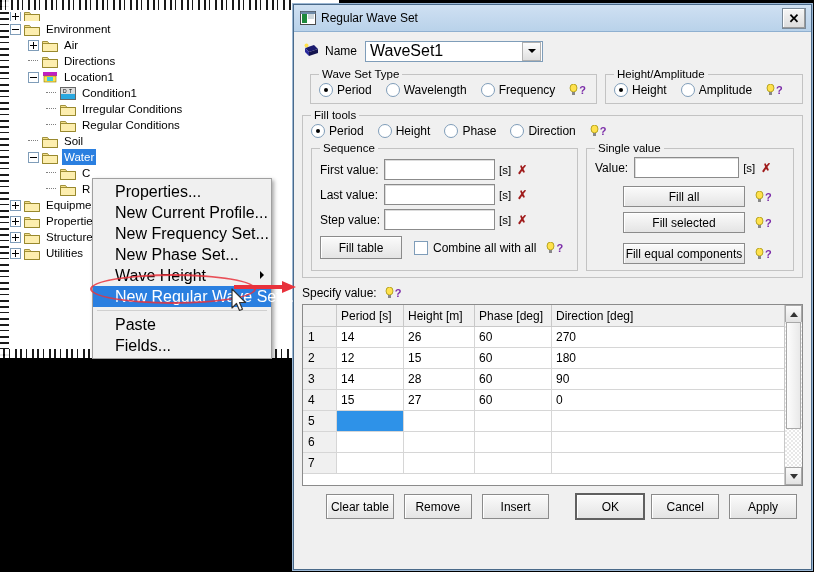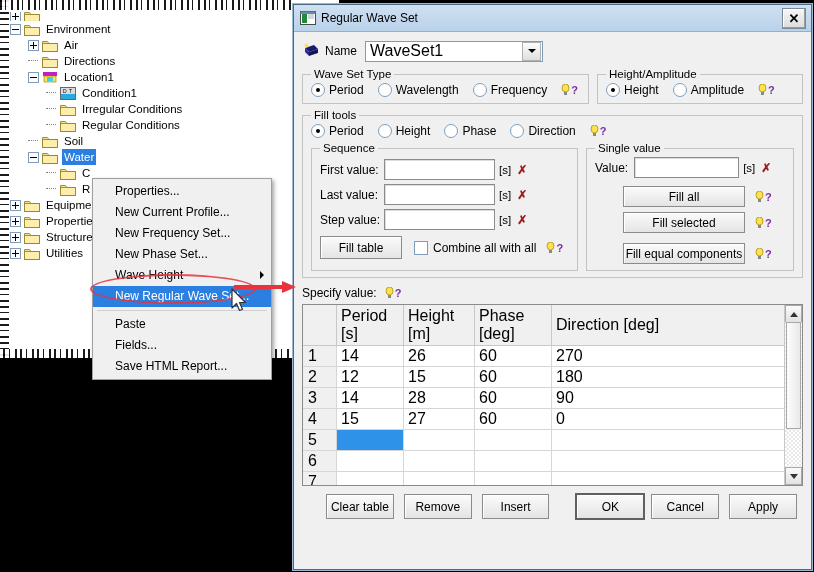--- a/index.html
+++ b/index.html
@@ -48,21 +48,21 @@
   .indent{display:inline-block;flex:none;}
 
   
   #ctxmenu{
     position:absolute;left:92px;top:178px;width:178px;
     background:#f0f0f0;border:1px solid #a0a0a0;
     box-shadow:2px 2px 4px rgba(0,0,0,.35);
     padding:2px 0;
     z-index:20;
   }
-  .mi{height:21px;line-height:21px;padding-left:22px;font-size:12px;position:relative;white-space:nowrap;}
+  .mi{height:21px;line-height:21px;padding-left:22px;font-size:16px;position:relative;white-space:nowrap;}
   .mi.hl{background:#2a7fe0;color:#fff;}
   .mi .submarker{position:absolute;right:7px;top:6px;width:0;height:0;border-left:4px solid #000;border-top:4px solid transparent;border-bottom:4px solid transparent;}
   .msep{height:1px;background:#d0d0d0;margin:3px 4px;}
 
   
   #redellipse{position:absolute;left:90px;top:274px;width:162px;height:26px;border:2.5px solid #e8323c;border-radius:50%;z-index:30;pointer-events:none;opacity:.85;}
   #redarrow{position:absolute;left:234px;top:281px;width:62px;height:12px;z-index:30;}
 
   
   #cursor{position:absolute;left:231px;top:288px;z-index:31;}
@@ -108,21 +108,21 @@
   .xred{color:#a01c1c;font-weight:bold;font-size:12px;}
 
   .btn{border:1px solid #8b8b8b;background:linear-gradient(#fbfbfb,#e4e4e4);
      box-shadow:inset 1px 1px 0 #fff;font-size:12px;text-align:center;display:flex;align-items:center;justify-content:center;}
   .btn.def{border:2px solid #606060;}
 
   .cb{width:12px;height:12px;border:1px solid #7f9db9;background:#fff;margin-right:5px;flex:none;}
 
   
   #grid{border:1px solid #8b8b8b;background:#fff;position:relative;}
-  table.wt{border-collapse:collapse;width:100%;font-size:16px;table-layout:fixed;}
+  table.wt{border-collapse:collapse;width:100%;font-size:12px;table-layout:fixed;}
   table.wt th{background:#f0f0f0;border-right:1px solid #c8c8c8;border-bottom:1px solid #c8c8c8;
      font-weight:normal;text-align:left;padding:2px 4px;height:17px;}
   table.wt td{border-right:1px solid #d6d6d6;border-bottom:1px solid #d6d6d6;padding:1px 4px;height:18px;}
   table.wt td.rn,table.wt th.rn{background:#f0f0f0;text-align:left;width:24px;padding-left:5px;}
   table.wt td.cellsel{background:#2e92e8;}
 
   #vscroll{position:absolute;right:0;top:0;width:17px;bottom:0;background:#f0f0f0;border-left:1px solid #c8c8c8;}
   .sbtn{height:16px;background:linear-gradient(#fafafa,#e2e2e2);border:1px solid #a8a8a8;display:flex;align-items:center;justify-content:center;}
   #sbtrack{position:absolute;top:17px;bottom:17px;left:0;right:0;background:repeating-conic-gradient(#fff 0 25%,#e8e8e8 0 50%) 0 0/4px 4px;}
   #sbthumb{position:absolute;left:1px;right:1px;top:0;height:105px;background:linear-gradient(90deg,#fdfdfd,#e9e9e9);border:1px solid #a8a8a8;}
@@ -326,21 +326,20 @@
 <div id="ctxmenu">
     <div class="mi"><span>Properties...</span></div>
     <div class="mi"><span>New Current Profile...</span></div>
     <div class="mi"><span>New Frequency Set...</span></div>
     <div class="mi"><span>New Phase Set...</span></div>
     <div class="mi"><span>Wave Height</span><span class="submarker"></span></div>
     <div class="mi hl"><span>New Regular Wave Set...</span></div>
     <div class="msep"></div>
     <div class="mi"><span>Paste</span></div>
     <div class="mi"><span>Fields...</span></div>
-    <div class="mi"><span>Save HTML Report...</span></div>
   </div>
 
 <div id="redellipse"></div>
 <svg id="redarrow" viewBox="0 0 62 12">
   <path d="M0 4 H48 V0 L62 6 L48 12 V8 H0 Z" fill="#e8323c"></path>
 </svg>
 <svg id="cursor" width="18" height="26" viewBox="0 0 18 26">
   <path d="M1 1 L1 20 L5.5 15.5 L8.5 22.5 L11.5 21.2 L8.5 14.5 L14.5 14.5 Z" fill="#fff" stroke="#333" stroke-width="1.2" stroke-linejoin="round"></path>
 </svg>
 
@@ -371,21 +370,21 @@
       <span class="lbl">Name</span>
       <div class="combo">
         <span class="val">WaveSet1</span>
         <div class="dd">
           <span class="caret"></span>
         </div>
       </div>
     </div>
 
     <div style="display:flex;gap:8px;margin-top:4px;">
-      <fieldset style="width:269px;">
+      <fieldset style="width:269px;margin-left:8px;">
         <legend>Wave Set Type</legend>
         <div class="row" id="wst-opts">
             <span class="radio">
               <span class="rc on"></span>
               <span>Period</span>
             </span>
             <span class="radio">
               <span class="rc"></span>
               <span>Wavelength</span>
             </span>

